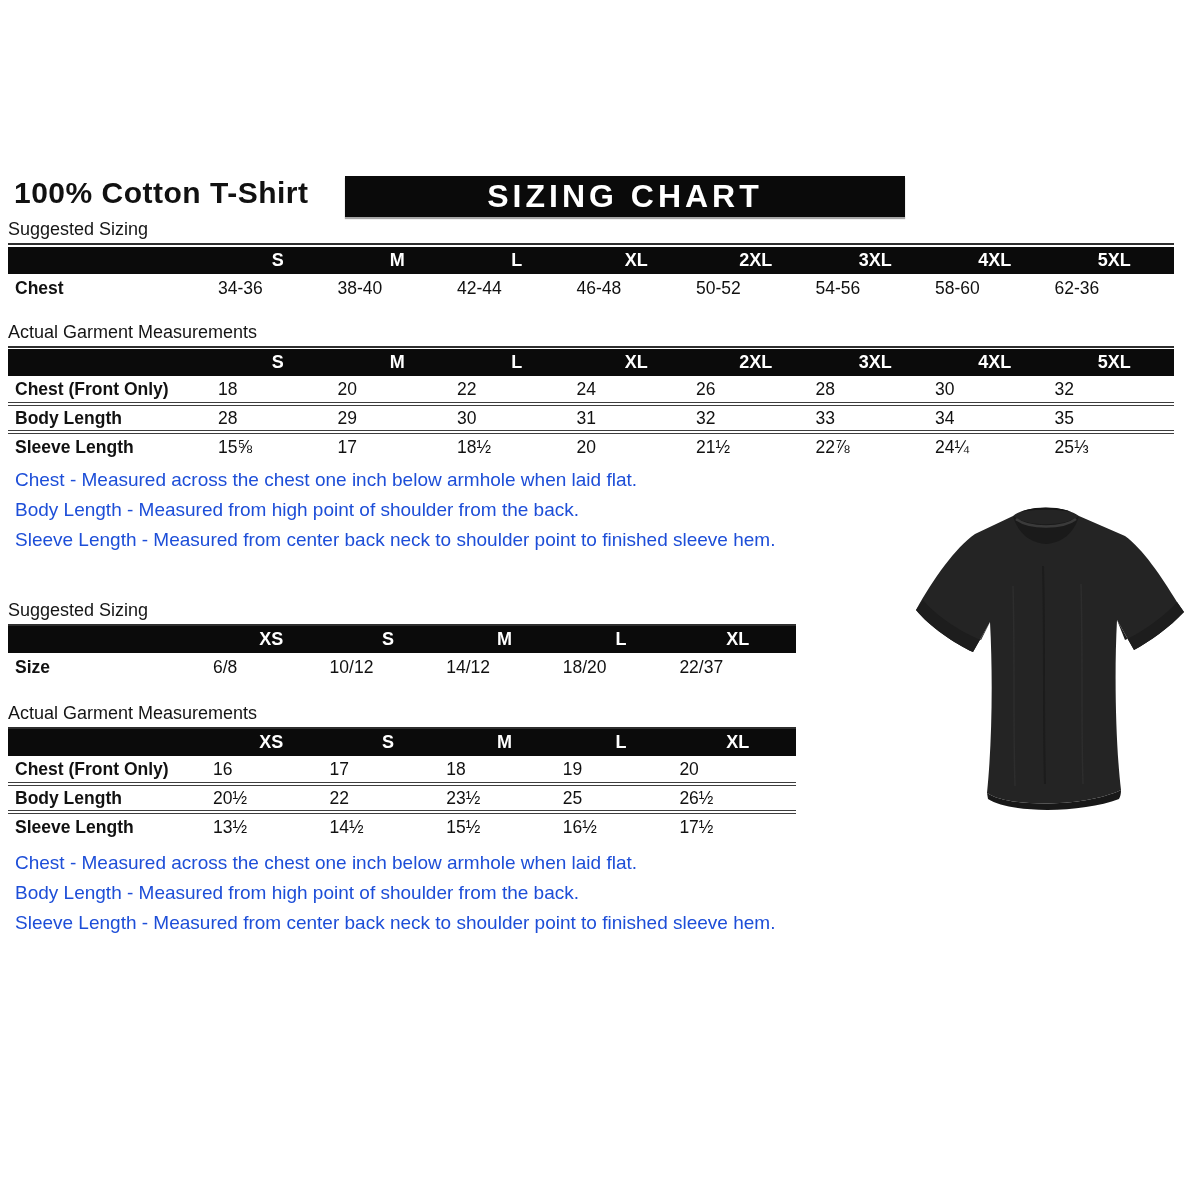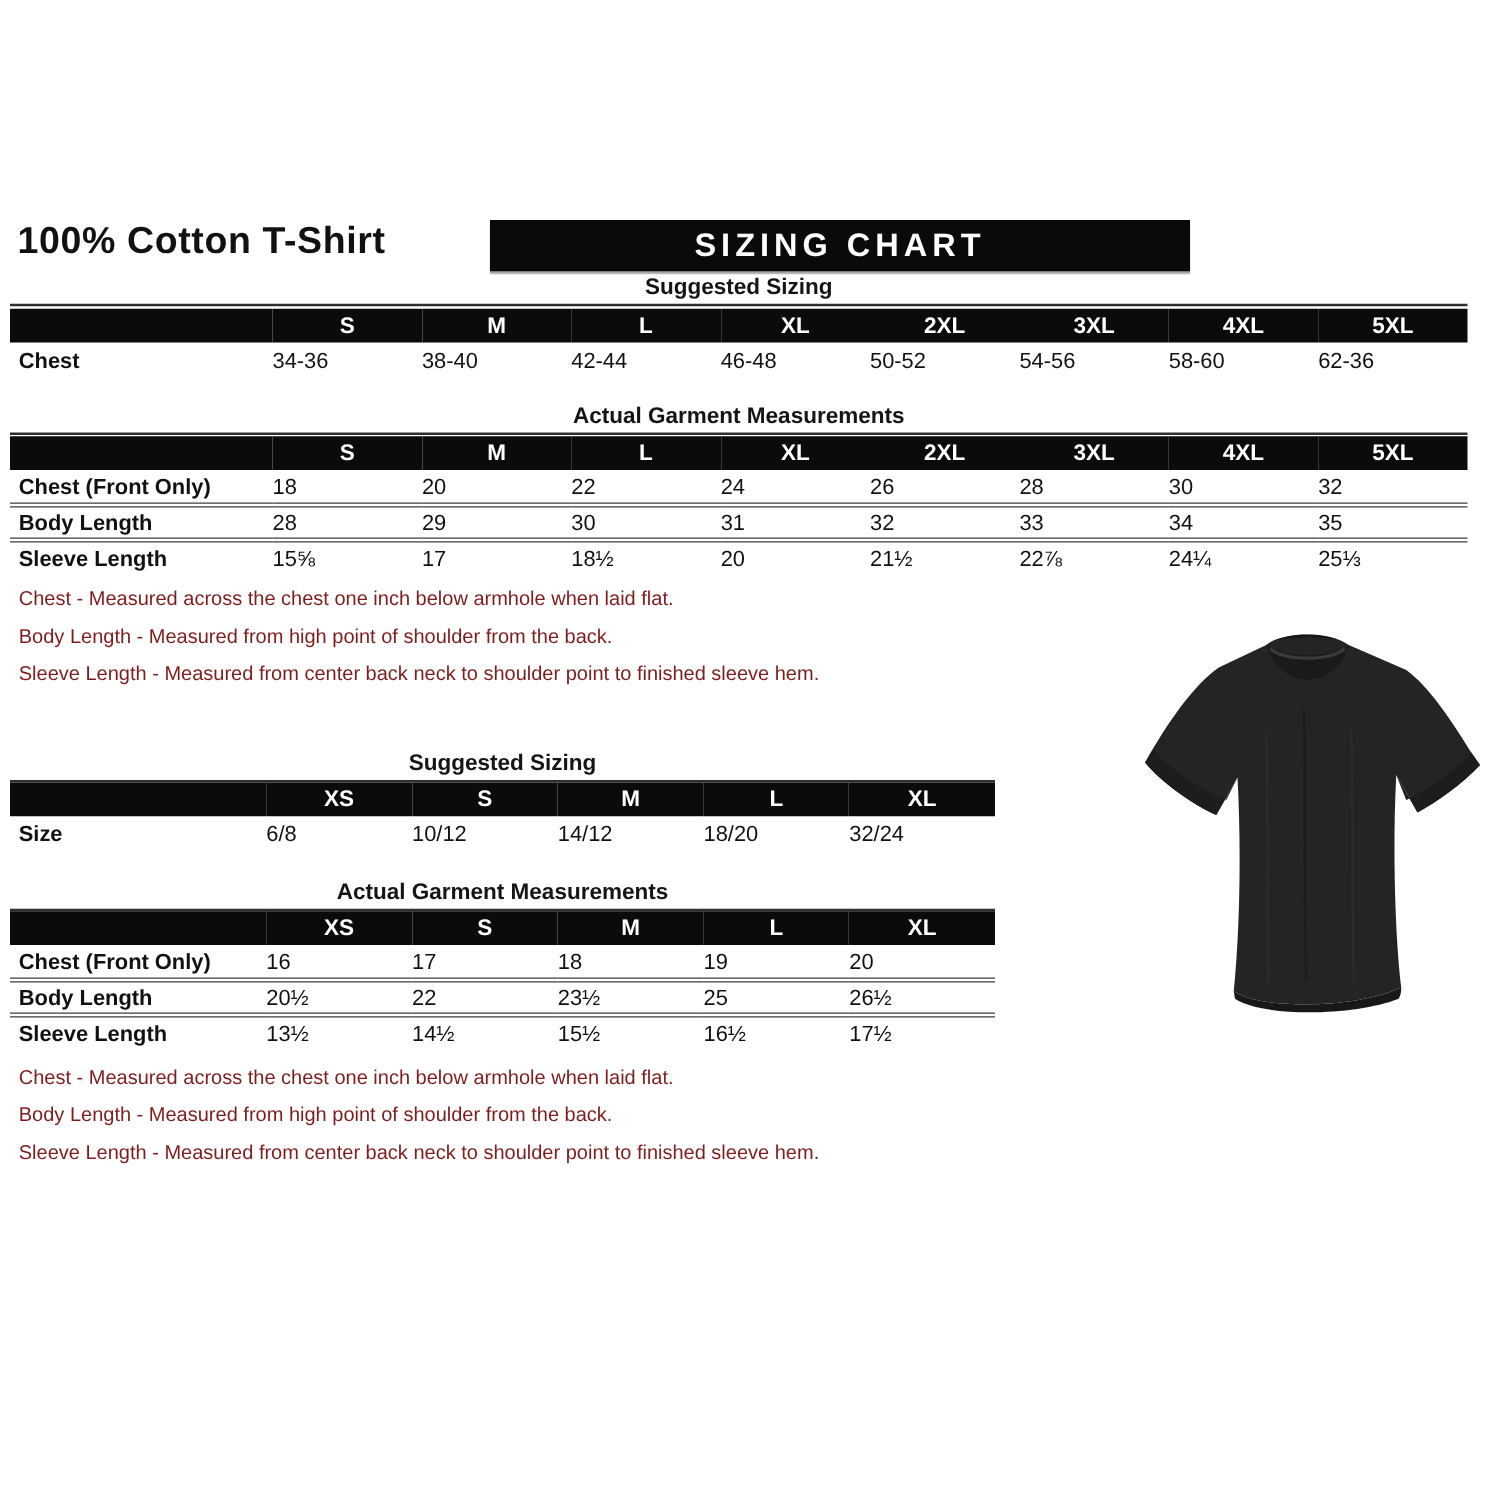--- a/index.html
+++ b/index.html
@@ -15,29 +15,27 @@
   .abs { position: absolute; }
 
   .page-title {
     font-size: 30px; font-weight: bold; letter-spacing: 0.5px;
     white-space: nowrap;
   }
   .banner {
     background: #0a0a0a;
     color: #ffffff;
     display: flex; align-items: center; justify-content: center;
-    font-size: 26px; font-weight: bold; letter-spacing: 4px;
+    font-size: 32px; font-weight: bold; letter-spacing: 4px;
     box-shadow: 0 2px 1px rgba(0,0,0,0.35);
-    margin-left: 47px;
   }
   .section-label {
-    font-size: 18px; font-weight: bold; color: #151515;
+    font-size: 18px; font-weight: normal; color: #151515;
     border-bottom: 2px solid #2e2e2e;
     padding-bottom: 3px;
-    text-align: center;
   }
   table.sizing {
     border-collapse: collapse;
     table-layout: fixed;
     width: 100%;
   }
   table.sizing thead th {
     background: #0b0b0b;
     color: #ffffff;
     font-size: 18px;
@@ -55,21 +53,21 @@
     padding: 0;
   }
   table.sizing tbody td.rowlabel {
     text-align: left;
     font-weight: bold;
     padding-left: 7px;
   }
   table.sizing tbody td.rowlabel .suf { font-weight: bold; }
   table.sizing tbody tr + tr td { border-top: 4px double #3d3d3d; }
 
-  .notes { font-size: 16px; line-height: 30px; color: #7f1d1d; }
+  .notes { font-size: 19px; line-height: 30px; color: #1d4ed8; }
   .notes div { white-space: nowrap; }
 
   .tshirt-wrap { width: 305px; height: 320px; }
 </style>
 </head>
 <body>
 
 <div class="abs" style="left:0;top:10px;width:1200px;height:1200px;">
 
   <div class="abs page-title" style="left:14px;top:166px;">100% Cotton T-Shirt</div>
@@ -213,21 +211,21 @@
             <th>XL</th>
           </tr>
         </thead>
         <tbody>
           <tr>
             <td class="rowlabel"><span>Size</span></td>
             <td>6/8</td>
             <td>10/12</td>
             <td>14/12</td>
             <td>18/20</td>
-            <td>32/24</td>
+            <td>22/37</td>
           </tr>
         </tbody>
       </table>
   </div>
 
   <div class="abs section-label" style="left:8px;top:693px;width:788px;">Actual Garment Measurements</div>
   <div class="abs" style="left:8px;top:719px;width:788px;">
     <table class="sizing">
         <colgroup>
           <col style="width: 205px;">

